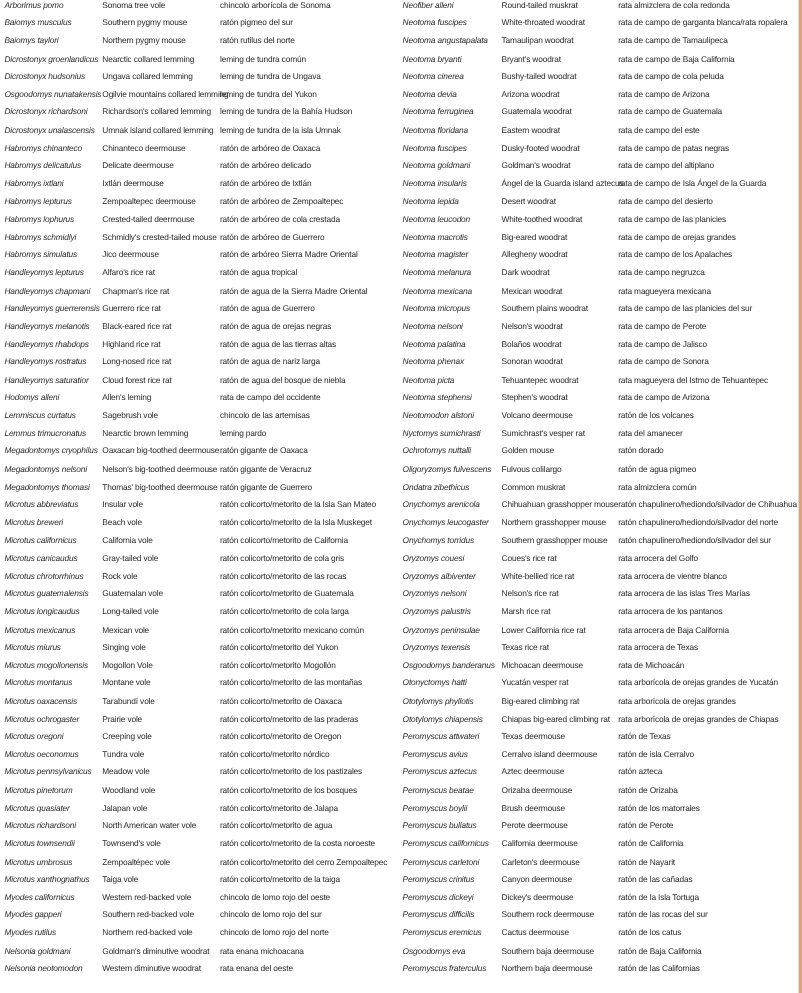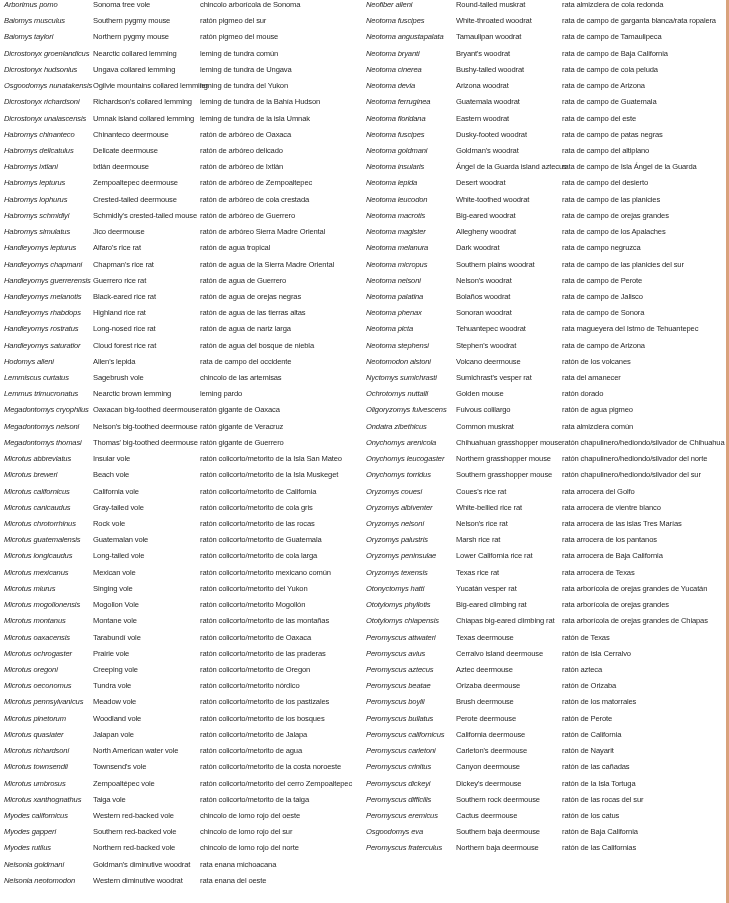--- a/index.html
+++ b/index.html
@@ -73,21 +73,21 @@
         <span class="cell spanish">chincolo arborícola de Sonoma</span>
       </div>
       <div class="row">
         <span class="cell sci">Baiomys musculus</span>
         <span class="cell common">Southern pygmy mouse</span>
         <span class="cell spanish">ratón pigmeo del sur</span>
       </div>
       <div class="row">
         <span class="cell sci">Baiomys taylori</span>
         <span class="cell common">Northern pygmy mouse</span>
-        <span class="cell spanish">ratón pigmeo del mouse</span>
+        <span class="cell spanish">ratón rutilus del norte</span>
       </div>
       <div class="row">
         <span class="cell sci">Dicrostonyx groenlandicus</span>
         <span class="cell common">Nearctic collared lemming</span>
         <span class="cell spanish">leming de tundra común</span>
       </div>
       <div class="row">
         <span class="cell sci">Dicrostonyx hudsonius</span>
         <span class="cell common">Ungava collared lemming</span>
         <span class="cell spanish">leming de tundra de Ungava</span>
@@ -172,21 +172,21 @@
         <span class="cell common">Long-nosed rice rat</span>
         <span class="cell spanish">ratón de agua de nariz larga</span>
       </div>
       <div class="row">
         <span class="cell sci">Handleyomys saturatior</span>
         <span class="cell common">Cloud forest rice rat</span>
         <span class="cell spanish">ratón de agua del bosque de niebla</span>
       </div>
       <div class="row">
         <span class="cell sci">Hodomys alleni</span>
-        <span class="cell common">Allen's lepida</span>
+        <span class="cell common">Allen's leming</span>
         <span class="cell spanish">rata de campo del occidente</span>
       </div>
       <div class="row">
         <span class="cell sci">Lemmiscus curtatus</span>
         <span class="cell common">Sagebrush vole</span>
         <span class="cell spanish">chincolo de las artemisas</span>
       </div>
       <div class="row">
         <span class="cell sci">Lemmus trimucronatus</span>
         <span class="cell common">Nearctic brown lemming</span>
@@ -418,20 +418,25 @@
         <span class="cell sci">Neotoma magister</span>
         <span class="cell common">Allegheny woodrat</span>
         <span class="cell spanish">rata de campo de los Apalaches</span>
       </div>
       <div class="row">
         <span class="cell sci">Neotoma melanura</span>
         <span class="cell common">Dark woodrat</span>
         <span class="cell spanish">rata de campo negruzca</span>
       </div>
       <div class="row">
+        <span class="cell sci">Neotoma mexicana</span>
+        <span class="cell common">Mexican woodrat</span>
+        <span class="cell spanish">rata magueyera mexicana</span>
+      </div>
+      <div class="row">
         <span class="cell sci">Neotoma micropus</span>
         <span class="cell common">Southern plains woodrat</span>
         <span class="cell spanish">rata de campo de las planicies del sur</span>
       </div>
       <div class="row">
         <span class="cell sci">Neotoma nelsoni</span>
         <span class="cell common">Nelson's woodrat</span>
         <span class="cell spanish">rata de campo de Perote</span>
       </div>
       <div class="row">
@@ -516,20 +521,25 @@
       </div>
       <div class="row">
         <span class="cell sci">Oryzomys peninsulae</span>
         <span class="cell common">Lower California rice rat</span>
         <span class="cell spanish">rata arrocera de Baja California</span>
       </div>
       <div class="row">
         <span class="cell sci">Oryzomys texensis</span>
         <span class="cell common">Texas rice rat</span>
         <span class="cell spanish">rata arrocera de Texas</span>
+      </div>
+      <div class="row">
+        <span class="cell sci">Osgoodomys banderanus</span>
+        <span class="cell common">Michoacan deermouse</span>
+        <span class="cell spanish">rata de Michoacán</span>
       </div>
       <div class="row">
         <span class="cell sci">Otonyctomys hatti</span>
         <span class="cell common">Yucatán vesper rat</span>
         <span class="cell spanish">rata arborícola de orejas grandes de Yucatán</span>
       </div>
       <div class="row">
         <span class="cell sci">Ototylomys phyllotis</span>
         <span class="cell common">Big-eared climbing rat</span>
         <span class="cell spanish">rata arborícola de orejas grandes</span>

